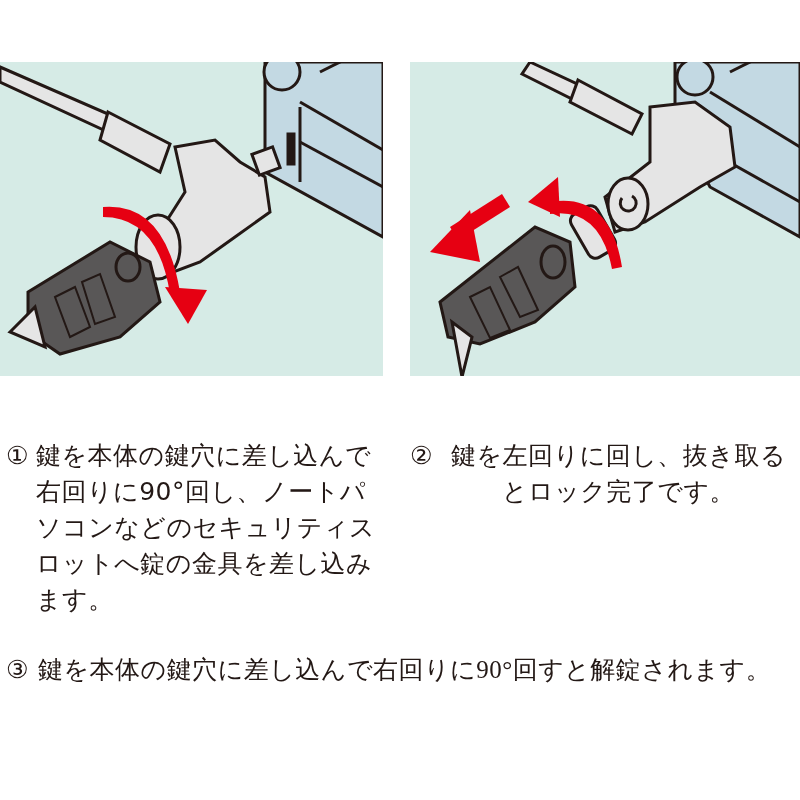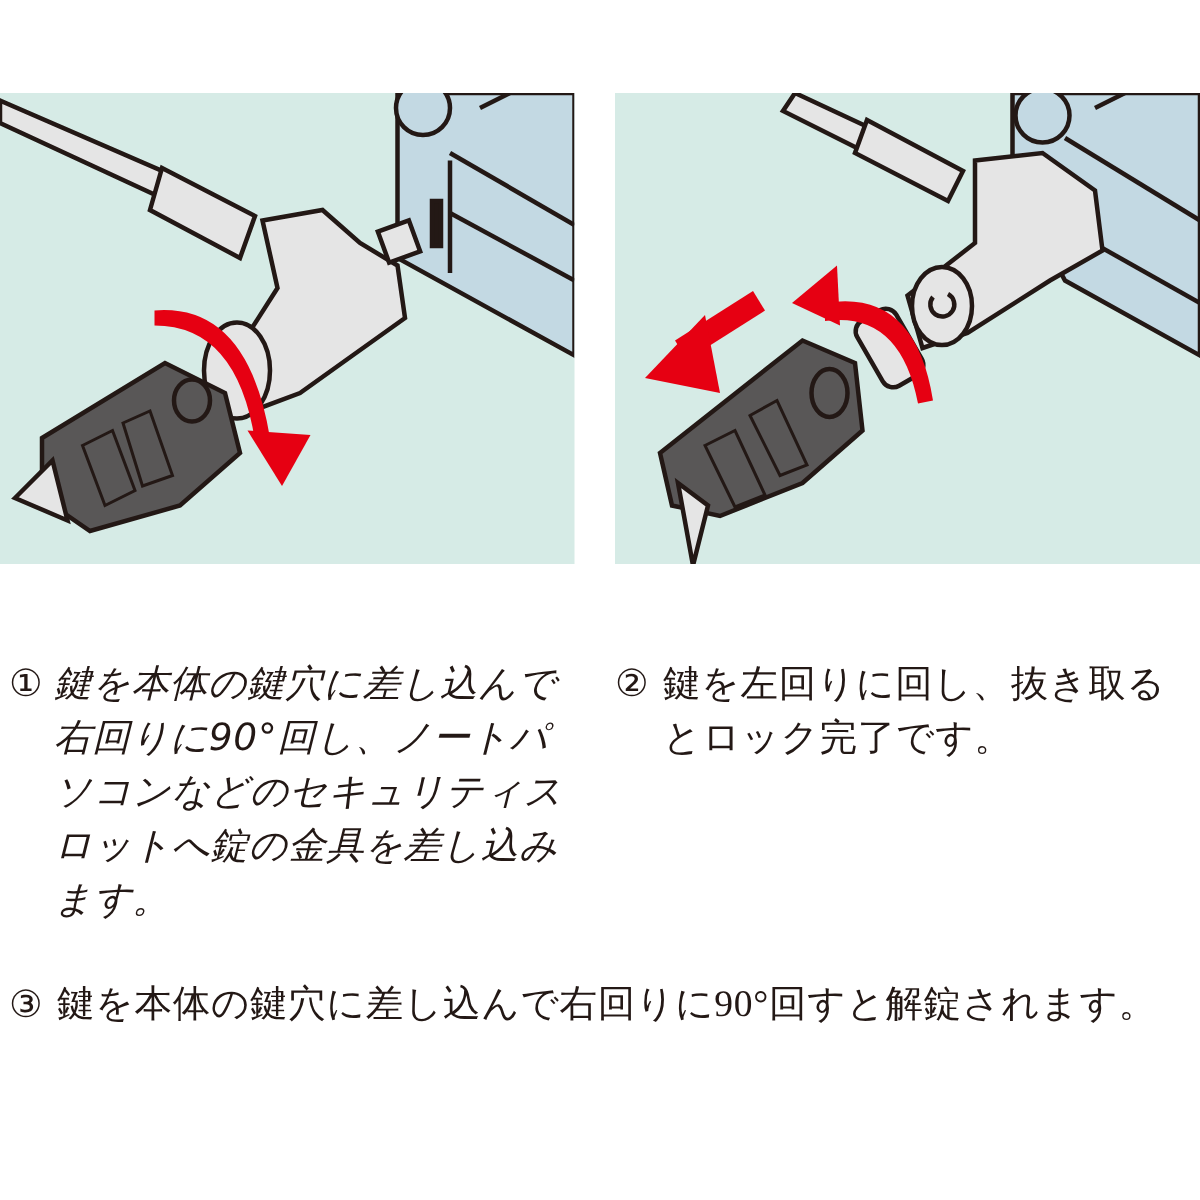--- a/index.html
+++ b/index.html
@@ -6,23 +6,23 @@
   body { width:800px; height:800px; background:#ffffff; position:relative; overflow:hidden;
          font-family:"DejaVu Sans", sans-serif; color:#231815; }
   .panel { position:absolute; top:62px; height:314px; background:#d6ebe6; overflow:hidden; }
   .panel-left { left:0; width:383px; }
   .panel-right { left:410px; width:390px; }
   .panel svg { position:absolute; left:0; top:0; }
   .step { position:absolute; font-size:25px; line-height:36px; letter-spacing:0.5px; }
   .step .num { position:absolute; left:0; top:0; }
   .step .body { display:block; }
   .step1 { left:6px; top:438px; width:370px; }
-  .step1 .body { padding-left:30px;font-style:italic; }
+  .step1 .body { padding-left:30px; }
   .step2 { left:410px; top:438px; width:385px; }
-  .step2 .body { padding-left:32px; }
+  .step2 .body { padding-left:32px;text-align:center; }
   .step3 { left:6px; top:652px; width:790px; }
   .step3 .body { padding-left:32px;font-family:Liberation Serif, serif; }
 </style>
 </head>
 <body>
 
 <div class="panel panel-left">
   <svg width="383" height="314" viewBox="0 0 383 314">
 
     <g stroke="#231815" stroke-width="3" fill="#c3d9e3">

